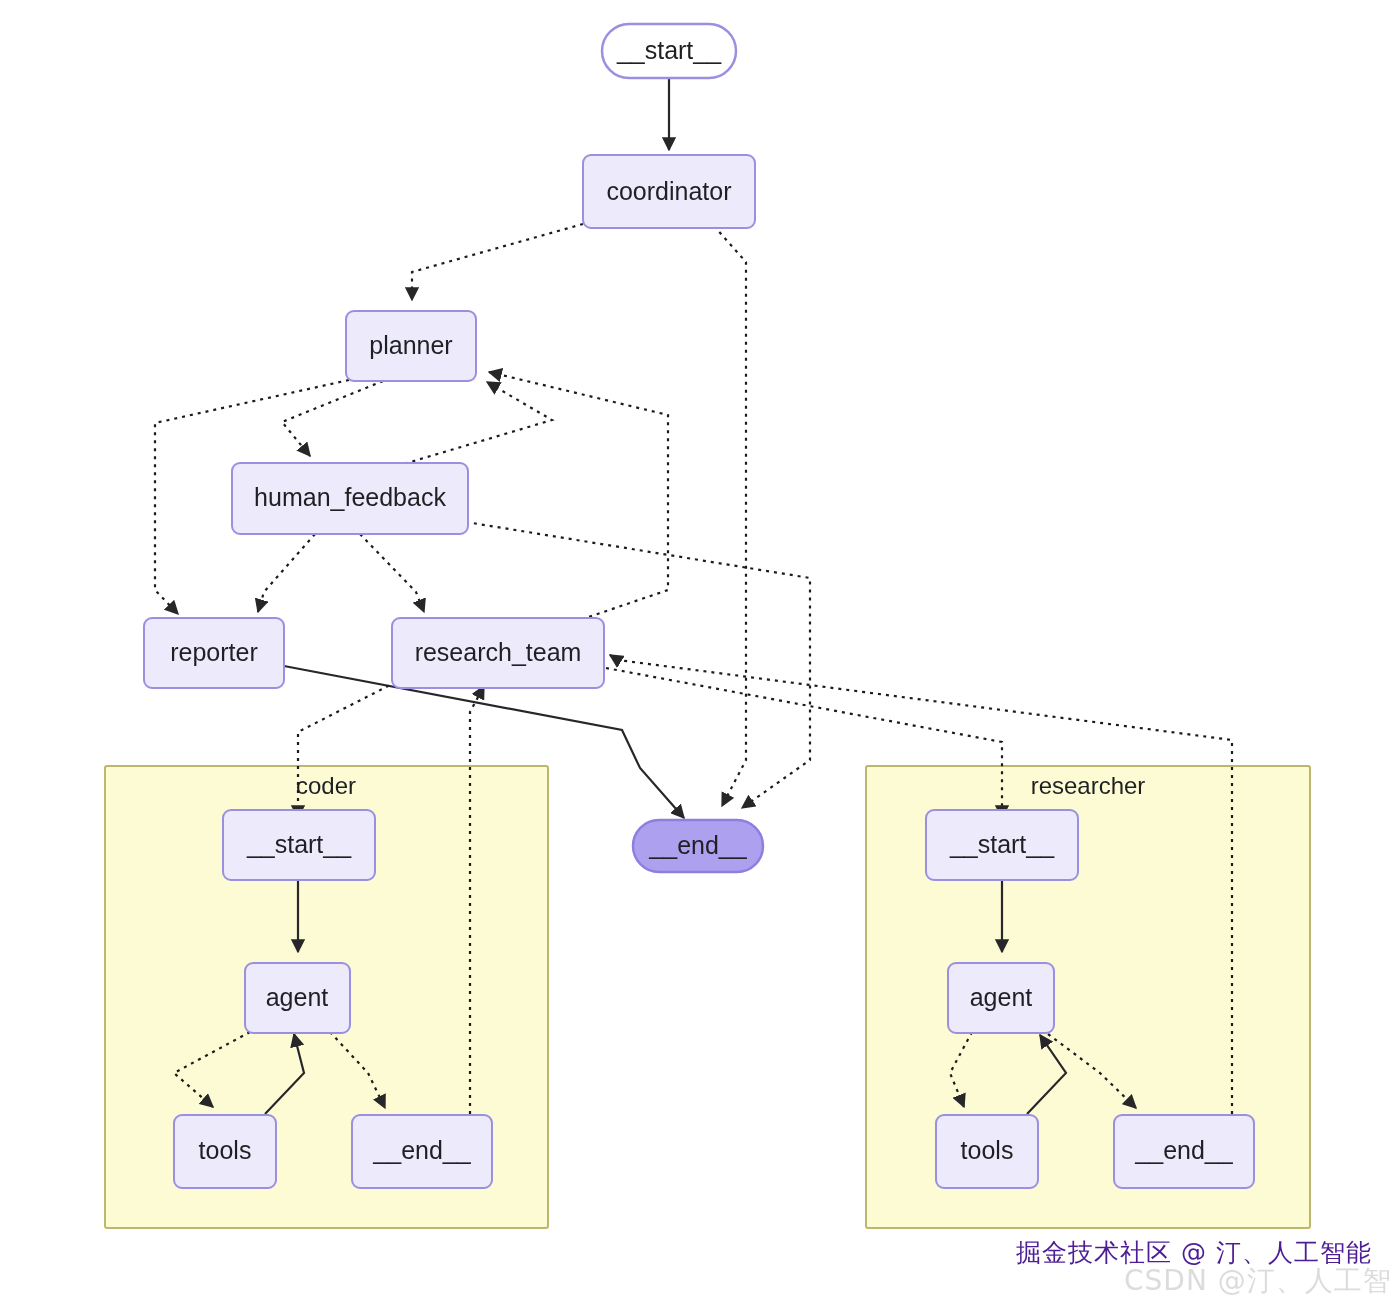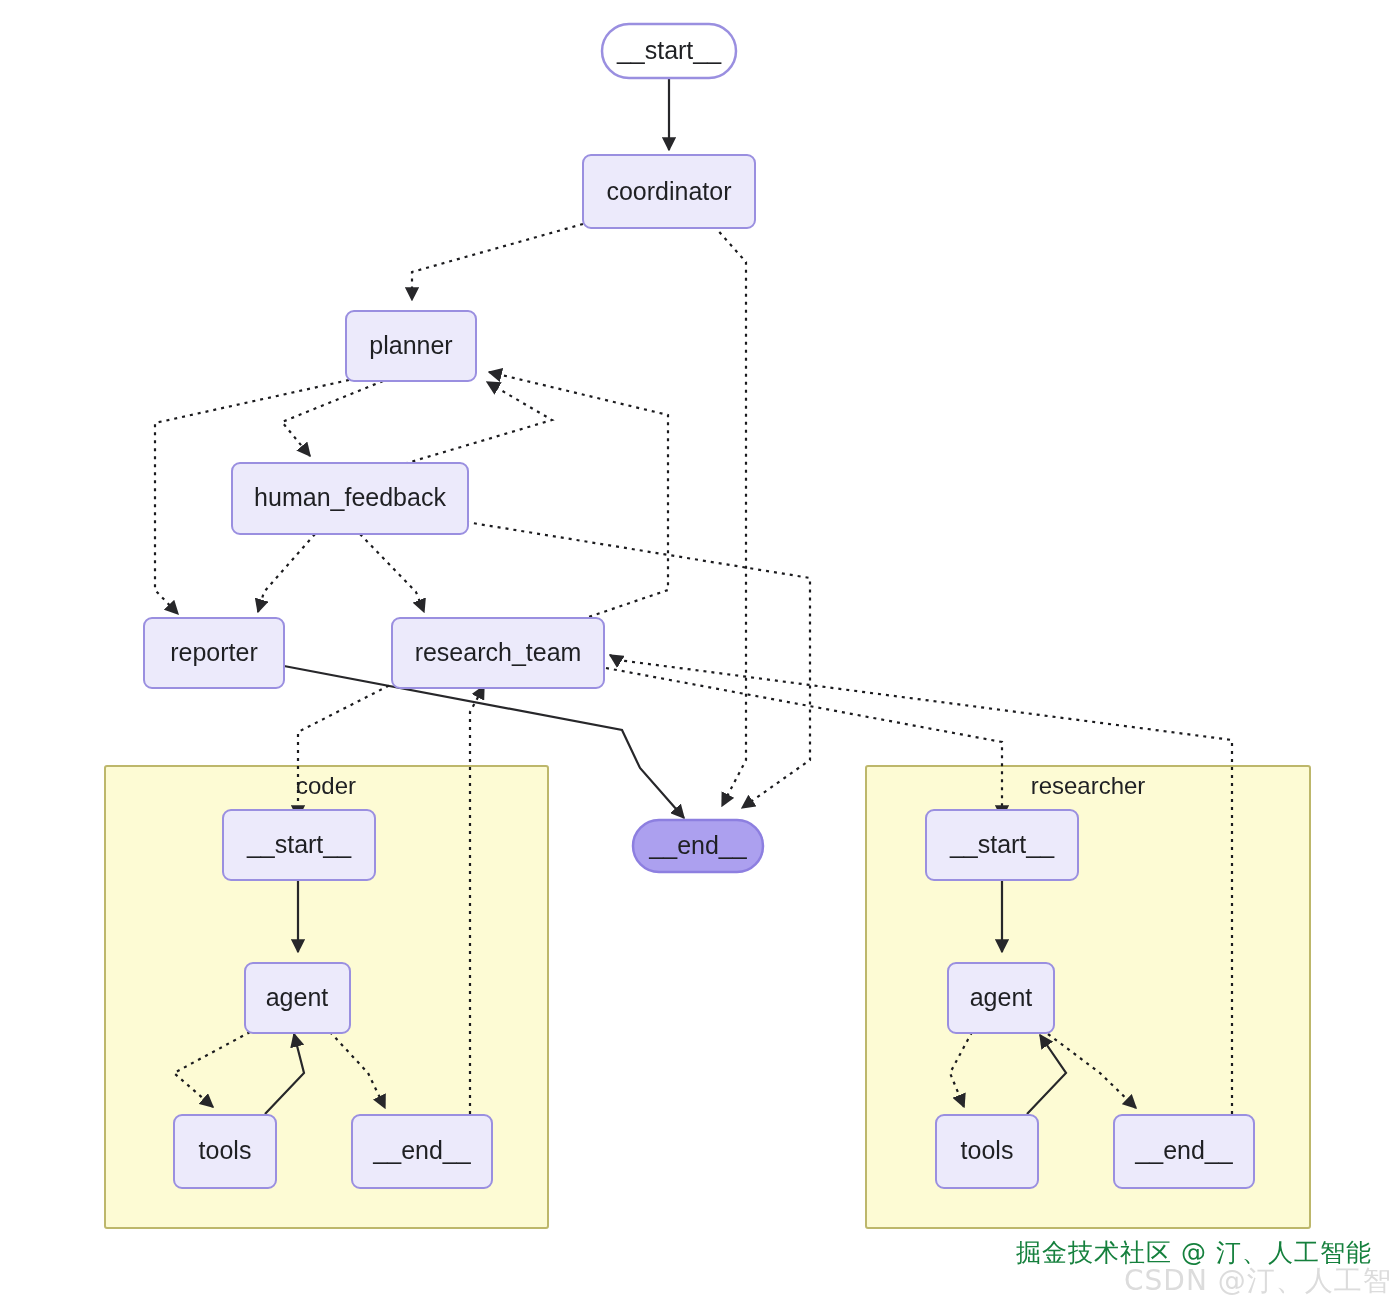--- a/index.html
+++ b/index.html
@@ -74,21 +74,21 @@
     position: absolute;
     font-family: "DejaVu Sans", sans-serif;
     white-space: nowrap;
     pointer-events: none;
     user-select: none;
   }
   #wm-juejin {
     left: 1016px;
     top: 1236px;
     font-size: 25px;
-    color: #15803d;
+    color: #4c1d95;
     letter-spacing: 1px;
   }
   #wm-csdn {
     left: 1124px;
     top: 1262px;
     font-size: 28px;
     color: #dcdcdc;
     letter-spacing: 1px;
   }
 </style>

